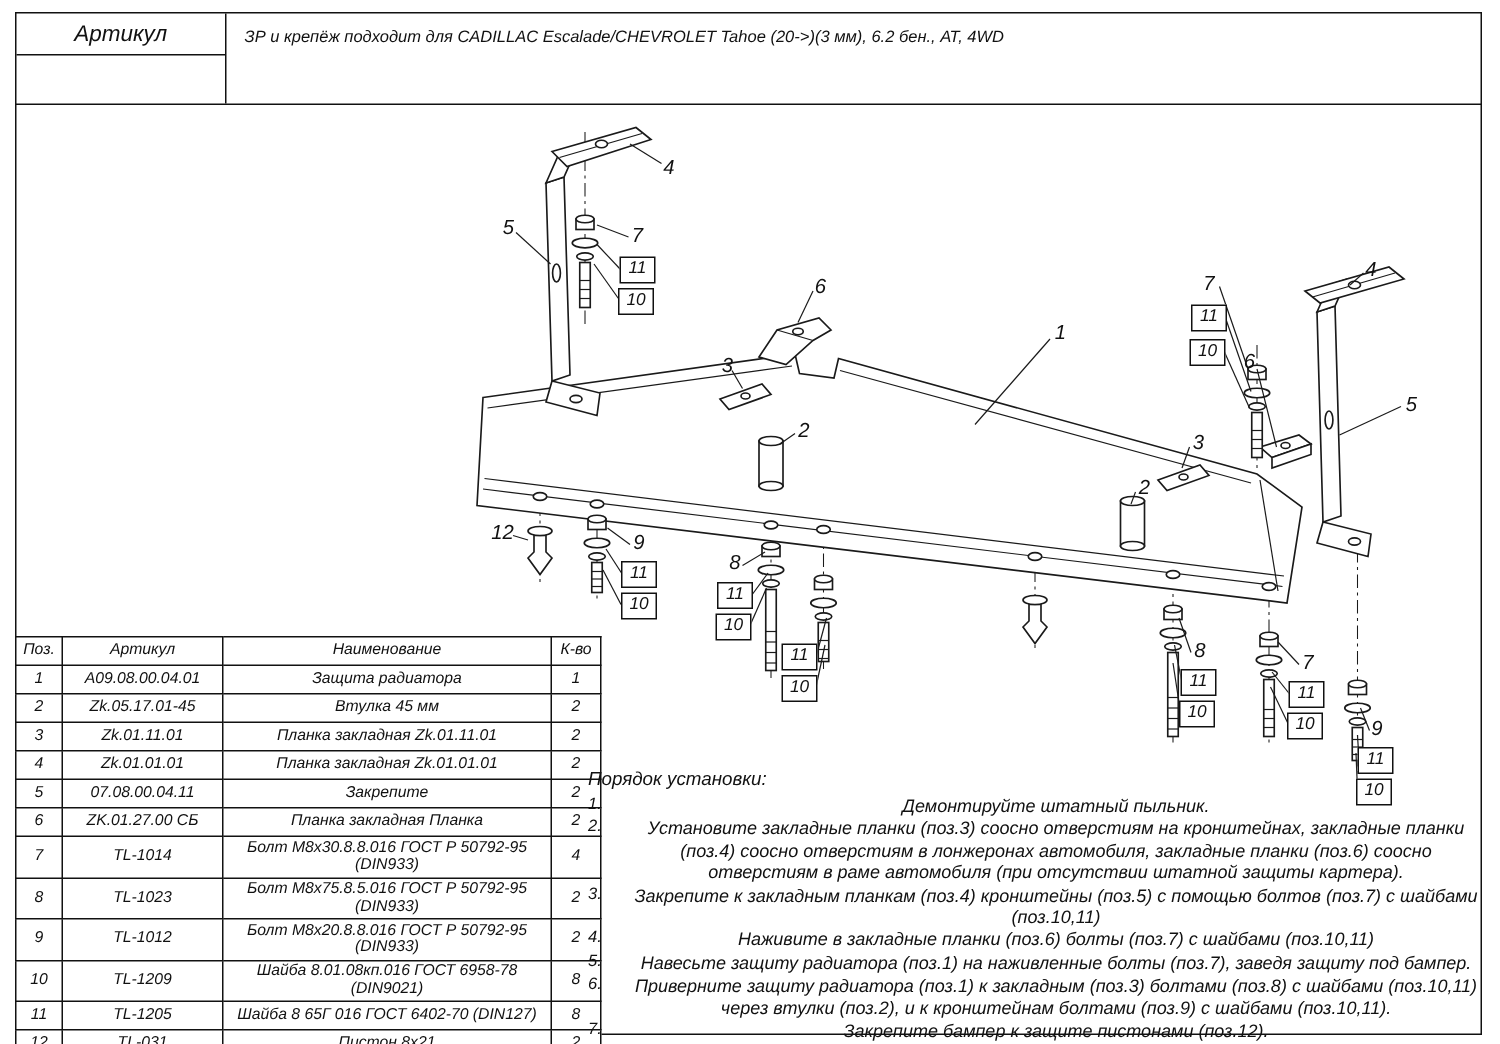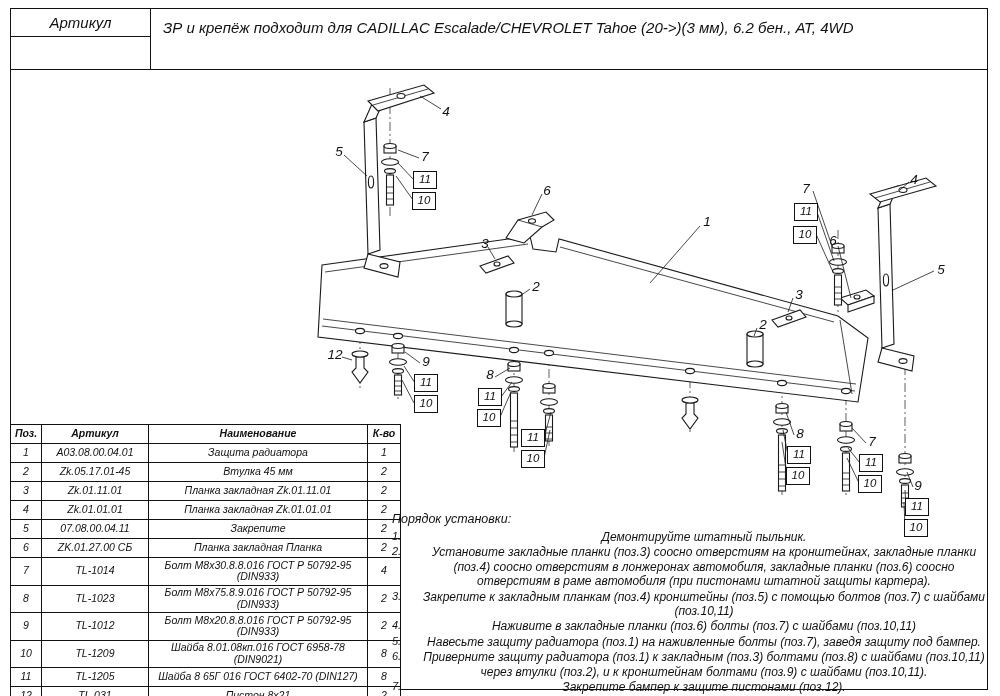--- a/index.html
+++ b/index.html
@@ -12,38 +12,38 @@
     border:1.6px solid #111; box-sizing:border-box; }
   
   .header { position:absolute; left:10px; top:8px; width:978px; height:62px;
     border:1.6px solid #111; box-sizing:border-box; display:flex; background:#fff; z-index:6; }
   .art-cell { width:140px; border-right:1.6px solid #111; display:flex; flex-direction:column; box-sizing:border-box; }
   .art-label { flex:0 0 27px; display:flex; align-items:center; justify-content:center;
     border-bottom:1.2px solid #111; font-size:15px; }
   .art-value { flex:1; display:flex; align-items:center; justify-content:center; font-size:16.5px; white-space:nowrap; }
   .title-cell { flex:1; padding:5px 12px 0 12px; }
   .doc-title { font-size:19px; font-weight:bold; }
-  .doc-subtitle { font-size:15px; margin-top:5px; white-space:nowrap; }
+  .doc-subtitle { font-size:11px; margin-top:5px; white-space:nowrap; }
   
   .diagram { position:absolute; left:10px; top:70px; width:978px; height:622px; z-index:1; }
   .callout-layer { position:absolute; left:0; top:0; width:1000px; height:696px; z-index:2; pointer-events:none; }
   .callout { position:absolute; transform:translate(-50%,-50%); font-size:13.5px; line-height:1; background:transparent; }
   .callout.boxed { border:1.1px solid #111; width:22px; height:16px; display:flex;
     align-items:center; justify-content:center; background:#fff; font-size:11.5px; }
   svg .sf { stroke:#1a1a1a; stroke-width:1.1; fill:#fff; }
   svg .thin { stroke:#1a1a1a; stroke-width:0.8; fill:none; }
   svg .axis { stroke:#1a1a1a; stroke-width:0.7; fill:none; stroke-dasharray:9 3 2 3; }
   svg .lead { stroke:#1a1a1a; stroke-width:0.8; fill:none; }
   
   .parts-table { position:absolute; left:10px; top:424px; z-index:5; border-collapse:collapse; background:#fff; }
   .parts-table th, .parts-table td {
     border:1.2px solid #111; font-size:10.5px; line-height:1.12; padding:1.5px 2px;
     text-align:center; vertical-align:middle; font-style:italic; height:15px;
   }
-  .parts-table th { font-weight:bold; }
+  .parts-table th { font-weight:normal; }
   .parts-table .c0 { width:26px; } .parts-table .c1 { width:102px; }
   .parts-table .c2 { width:214px;margin-top:48px; } .parts-table .c3 { width:28px;margin-left:32px; }
   
   .install { position:absolute; left:392px; top:512px; width:598px; z-index:5; }
   .install-title { font-size:12.5px; margin-bottom:4px; }
   .step { display:flex; margin-bottom:1px; }
   .step-num { flex:0 0 26px; font-size:11px; line-height:1.2; }
   .step-text { flex:1; font-size:12px; line-height:1.2;text-align:center; }
 </style>
 </head>
@@ -321,21 +321,21 @@
       <tr>
           <th class="c0">Поз.</th>
           <th class="c1">Артикул</th>
           <th class="c2">Наименование</th>
           <th class="c3">К-во</th>
         </tr>
     </thead>
     <tbody>
         <tr>
           <td class="c0">1</td>
-          <td class="c1">А03.08.00.04.01</td>
+          <td class="c1">А09.08.00.04.01</td>
           <td class="c2">Защита радиатора</td>
           <td class="c3">1</td>
         </tr>
         <tr>
           <td class="c0">2</td>
           <td class="c1">Zk.05.17.01-45</td>
           <td class="c2">Втулка 45 мм</td>
           <td class="c3">2</td>
         </tr>
         <tr>
@@ -364,21 +364,21 @@
         </tr>
         <tr>
           <td class="c0">7</td>
           <td class="c1">TL-1014</td>
           <td class="c2">Болт М8х30.8.8.016 ГОСТ Р 50792-95 (DIN933)</td>
           <td class="c3">4</td>
         </tr>
         <tr>
           <td class="c0">8</td>
           <td class="c1">TL-1023</td>
-          <td class="c2">Болт М8х75.8.9.016 ГОСТ Р 50792-95 (DIN933)</td>
+          <td class="c2">Болт М8х75.8.5.016 ГОСТ Р 50792-95 (DIN933)</td>
           <td class="c3">2</td>
         </tr>
         <tr>
           <td class="c0">9</td>
           <td class="c1">TL-1012</td>
           <td class="c2">Болт М8х20.8.8.016 ГОСТ Р 50792-95 (DIN933)</td>
           <td class="c3">2</td>
         </tr>
         <tr>
           <td class="c0">10</td>
@@ -403,21 +403,21 @@
 
   <div class="install">
     <div class="install-title">Порядок установки:</div>
     <div>
         <div class="step">
           <div class="step-num">1.</div>
           <div class="step-text">Демонтируйте штатный пыльник.</div>
         </div>
         <div class="step">
           <div class="step-num">2.</div>
-          <div class="step-text">Установите закладные планки (поз.3) соосно отверстиям на кронштейнах, закладные планки (поз.4) соосно отверстиям в лонжеронах автомобиля, закладные планки (поз.6) соосно отверстиям в раме автомобиля (при пистонами штатной защиты картера).</div>
+          <div class="step-text">Установите закладные планки (поз.3) соосно отверстиям на кронштейнах, закладные планки (поз.4) соосно отверстиям в лонжеронах автомобиля, закладные планки (поз.6) соосно отверстиям в раме автомобиля (при отсутствии штатной защиты картера).</div>
         </div>
         <div class="step">
           <div class="step-num">3.</div>
           <div class="step-text">Закрепите к закладным планкам (поз.4) кронштейны (поз.5) с помощью болтов (поз.7) с шайбами (поз.10,11)</div>
         </div>
         <div class="step">
           <div class="step-num">4.</div>
           <div class="step-text">Наживите в закладные планки (поз.6) болты (поз.7) с шайбами (поз.10,11)</div>
         </div>
         <div class="step">

